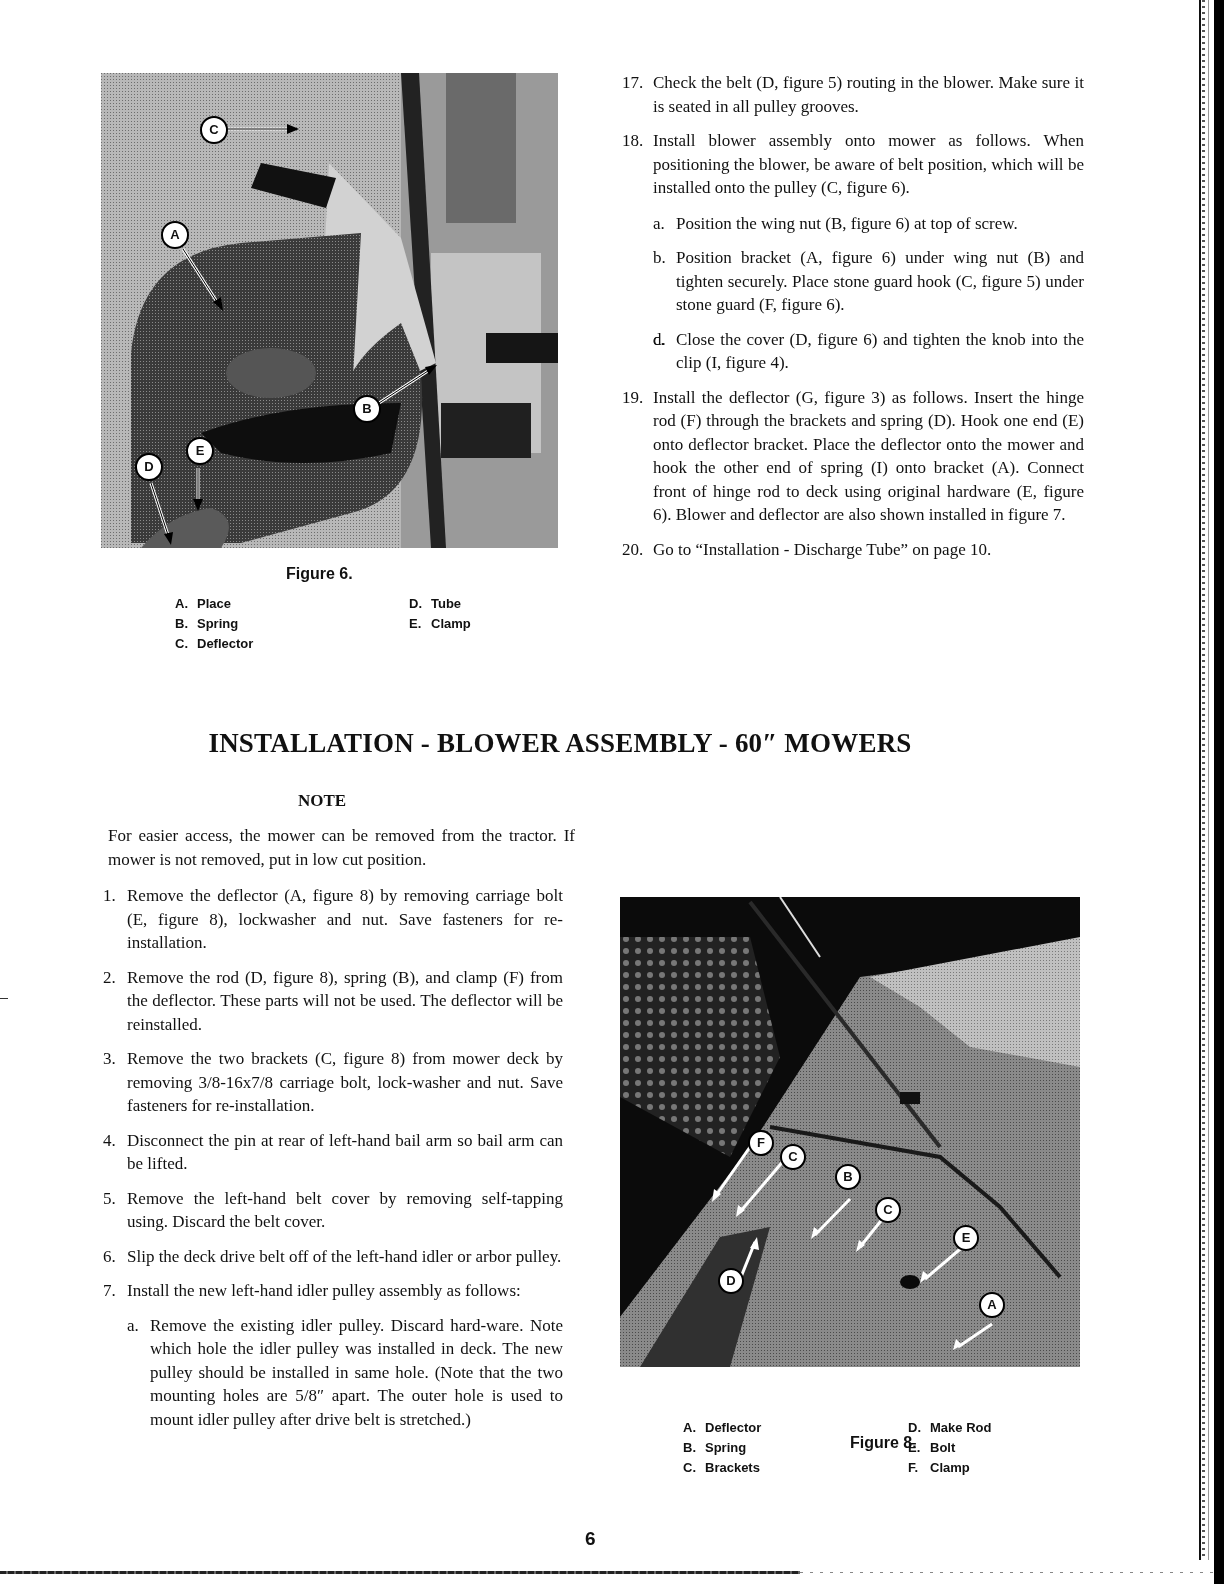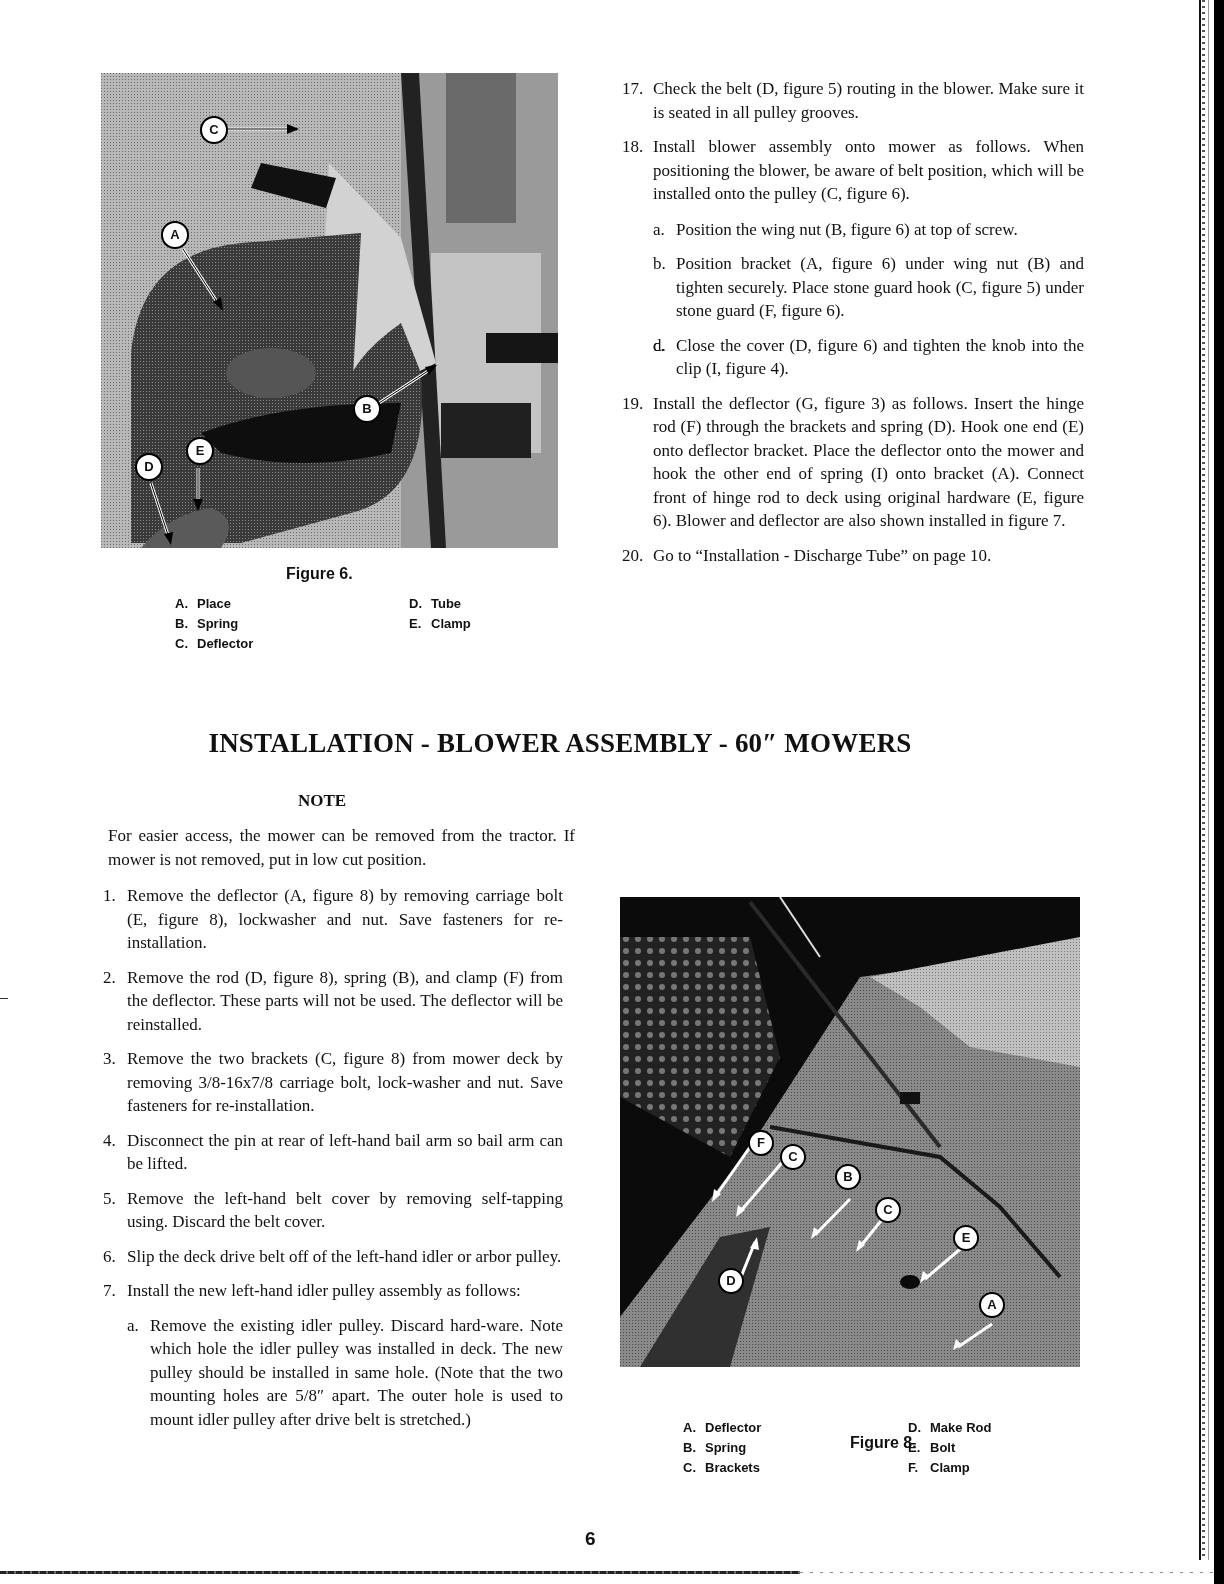--- a/index.html
+++ b/index.html
@@ -118,21 +118,21 @@
 <div class="legend" style="left:175px; top:594px;">
   <div class="row"><span class="k">A.</span><span>Place</span></div>
   <div class="row"><span class="k">B.</span><span>Spring</span></div>
   <div class="row"><span class="k">C.</span><span>Deflector</span></div>
 </div>
 <div class="legend" style="left:409px; top:594px;">
   <div class="row"><span class="k">D.</span><span>Tube</span></div>
   <div class="row"><span class="k">E.</span><span>Clamp</span></div>
 </div>
 
-<div class="steps" style="left:622px; top:77px; width:462px;">
+<div class="steps" style="left:622px; top:71px; width:462px;">
   <div class="step">
     <span class="num">17.</span>
     <span>Check the belt (D, figure 5) routing in the blower. Make sure it is seated in all pulley grooves.</span>
   </div>
   <div class="step" style="margin-bottom:12px;">
     <span class="num">18.</span>
     <span>Install blower assembly onto mower as follows. When positioning the blower, be aware of belt position, which will be installed onto the pulley (C, figure 6).</span>
   </div>
   <div class="sublist">
     <div class="sub">

